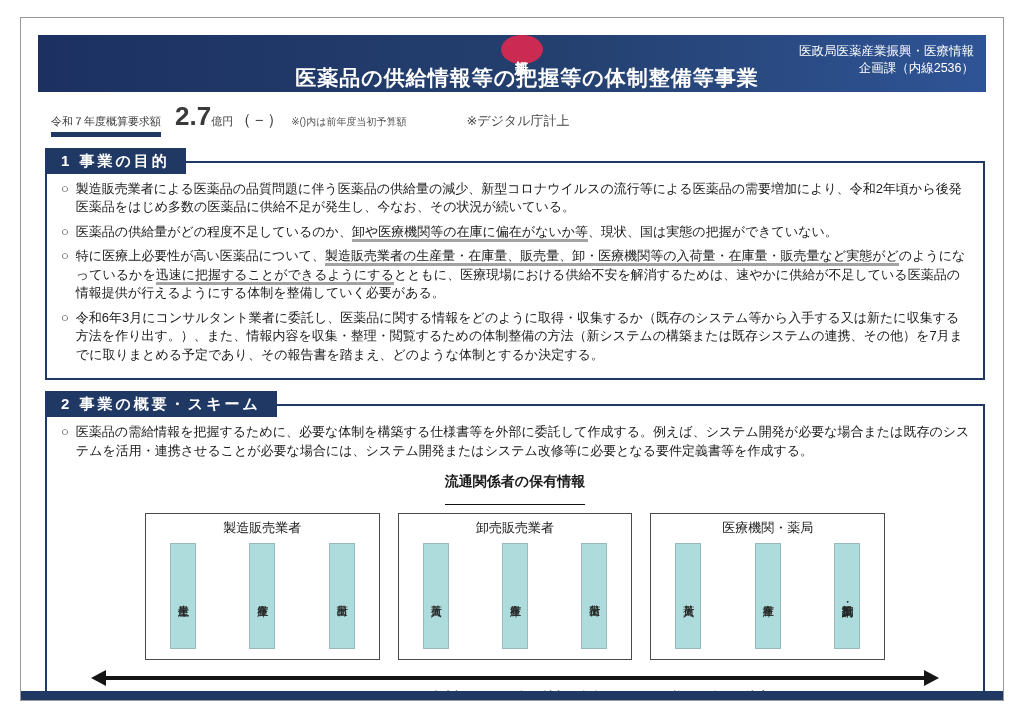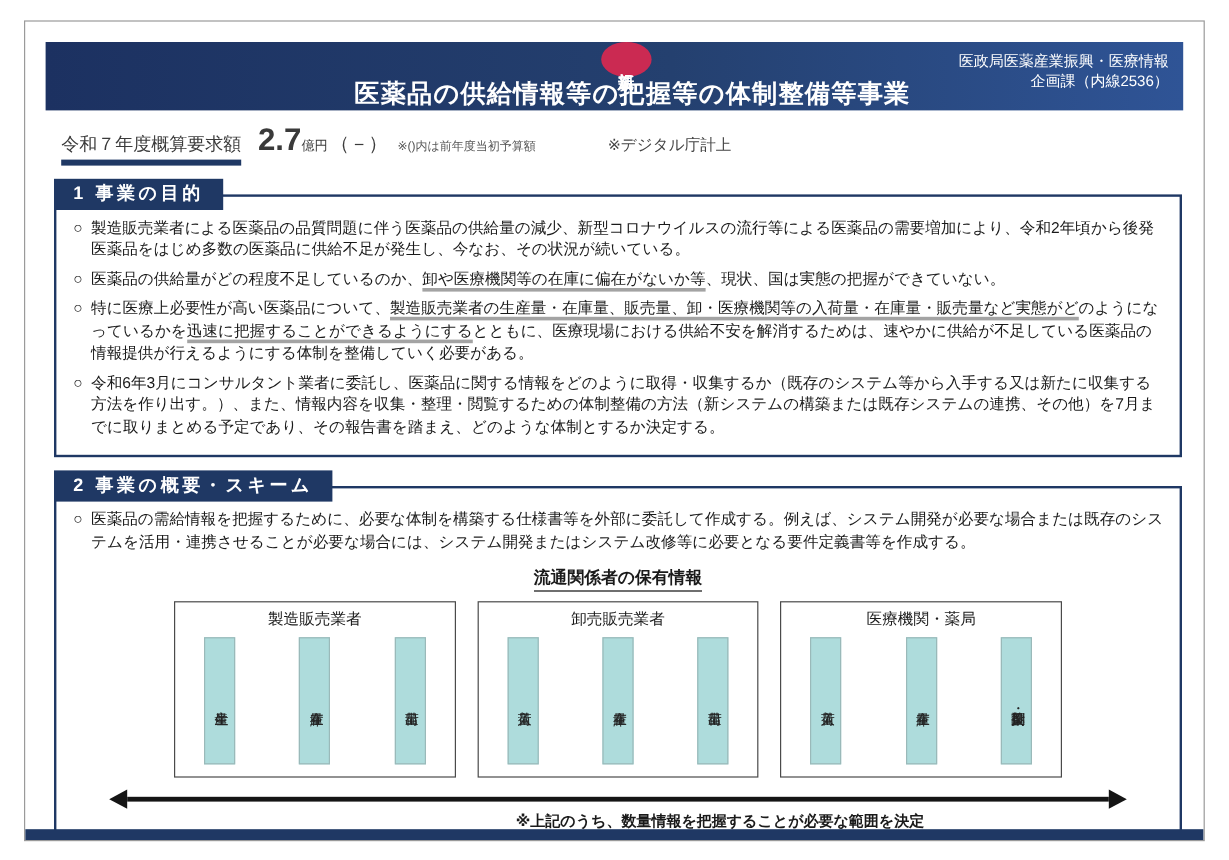--- a/index.html
+++ b/index.html
@@ -29,21 +29,21 @@
   .hdr-dept {
     position: absolute; right: 12px; top: 8px; color: #fff; font-size: 12.5px;
     text-align: right; line-height: 1.35;
   }
 
   
   .budget {
     margin: 9px 17px 0 30px; display: flex; align-items: baseline; color: #3a3a3a;
   }
   .budget-label {
-    font-size: 15px; border-bottom: 5px solid #1f3864; padding-bottom: 3px;
+    font-size: 11px; border-bottom: 5px solid #1f3864; padding-bottom: 3px;
   }
   .budget-amount { font-size: 26px; font-weight: bold; margin-left: 14px; }
   .budget-unit { font-size: 11px; font-weight: normal; }
   .budget-paren { font-size: 16px; margin-left: 2px; }
   .budget-note { font-size: 10px; color: #555; margin-left: 8px; }
   .budget-note2 { font-size: 13px; color: #444; margin-left: 60px; text-align: center; }
 
   
   .section { position: relative; margin: 24px 18px 0 24px; }
   .section-box { border: 2px solid #1f3864; background: #fff; }
@@ -52,21 +52,21 @@
     font-size: 15px; font-weight: bold; padding: 4px 16px; letter-spacing: 3px; line-height: 1.2;
   }
   .bullets { padding: 17px 12px 8px 10px; }
   .bullet { display: flex; margin-bottom: 6px; font-size: 13px; line-height: 1.42; }
   .bullet .mk { flex: 0 0 auto; margin: 0 7px 0 4px; }
   .ru { border-bottom: 3px solid #a3a3a3; padding-bottom: 0px; }
 
   
   .diagram { padding: 2px 12px 10px 12px; }
   .d-title-wrap { text-align: center; margin-top: 2px; }
-  .d-title { font-size: 14px; font-weight: bold; border-bottom: 1.5px solid #111; display: inline-block; padding-bottom: 1px; }
+  .d-title { font-size: 14px; font-weight: bold; border-bottom: 1.5px solid #111; display: inline-block; padding-bottom: 13px; }
   .d-groups { display: flex; gap: 18px; width: 740px; margin: 8px auto 0; }
   .d-group { flex: 1; border: 1.5px solid #4a4a4a; background: #fff; padding: 5px 24px 10px; }
   .d-group-label { text-align: center; font-size: 13px; margin-bottom: 6px; }
   .d-bars { display: flex; justify-content: space-between; }
   .d-bar {
     width: 26px; height: 106px; background: #aedcdc; border: 1px solid #9ab9b9;
     display: flex; align-items: center; justify-content: center;
     writing-mode: vertical-rl; text-orientation: upright;
     font-size: 11.5px; letter-spacing: 0px; color: #222;
   }

